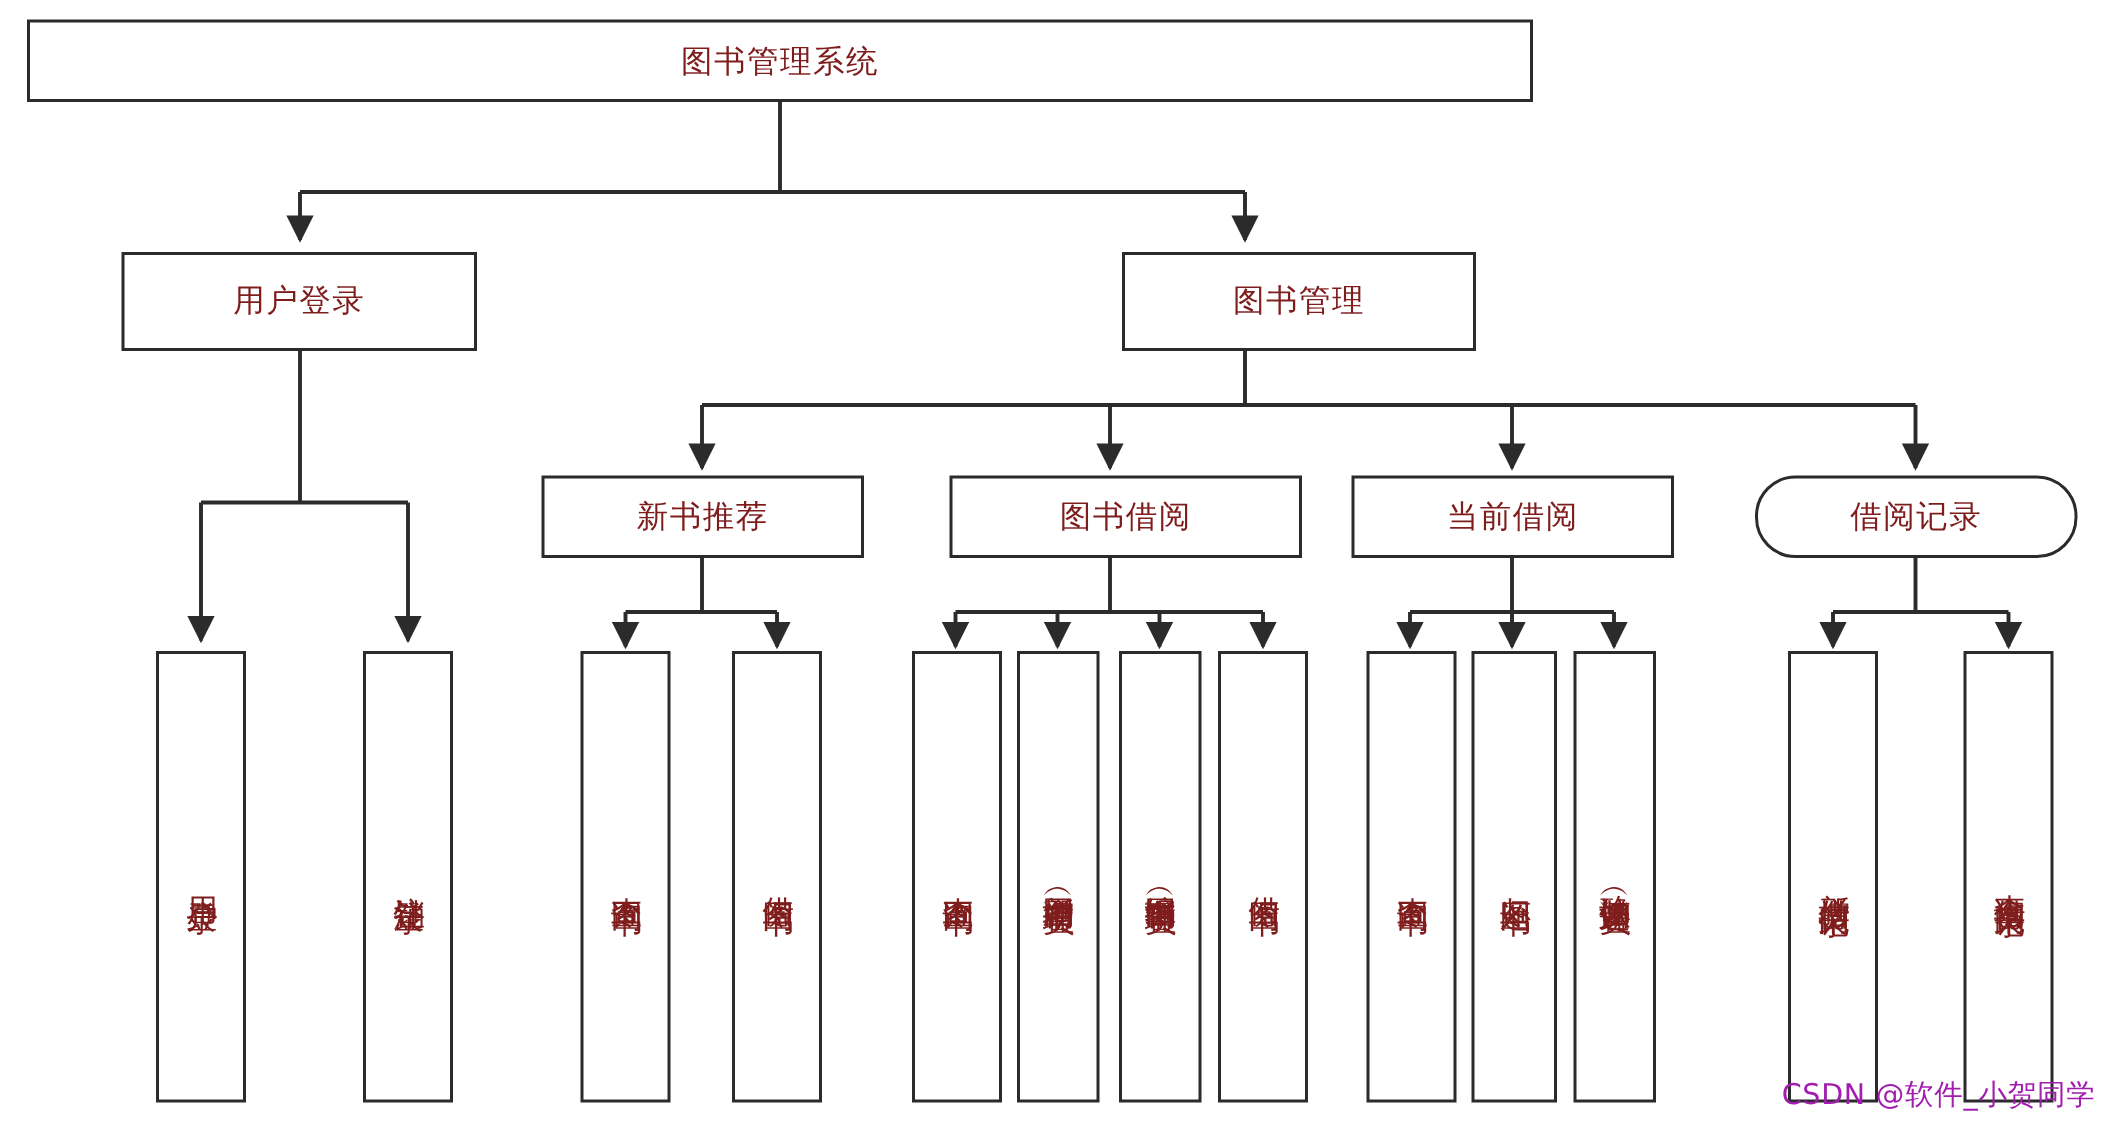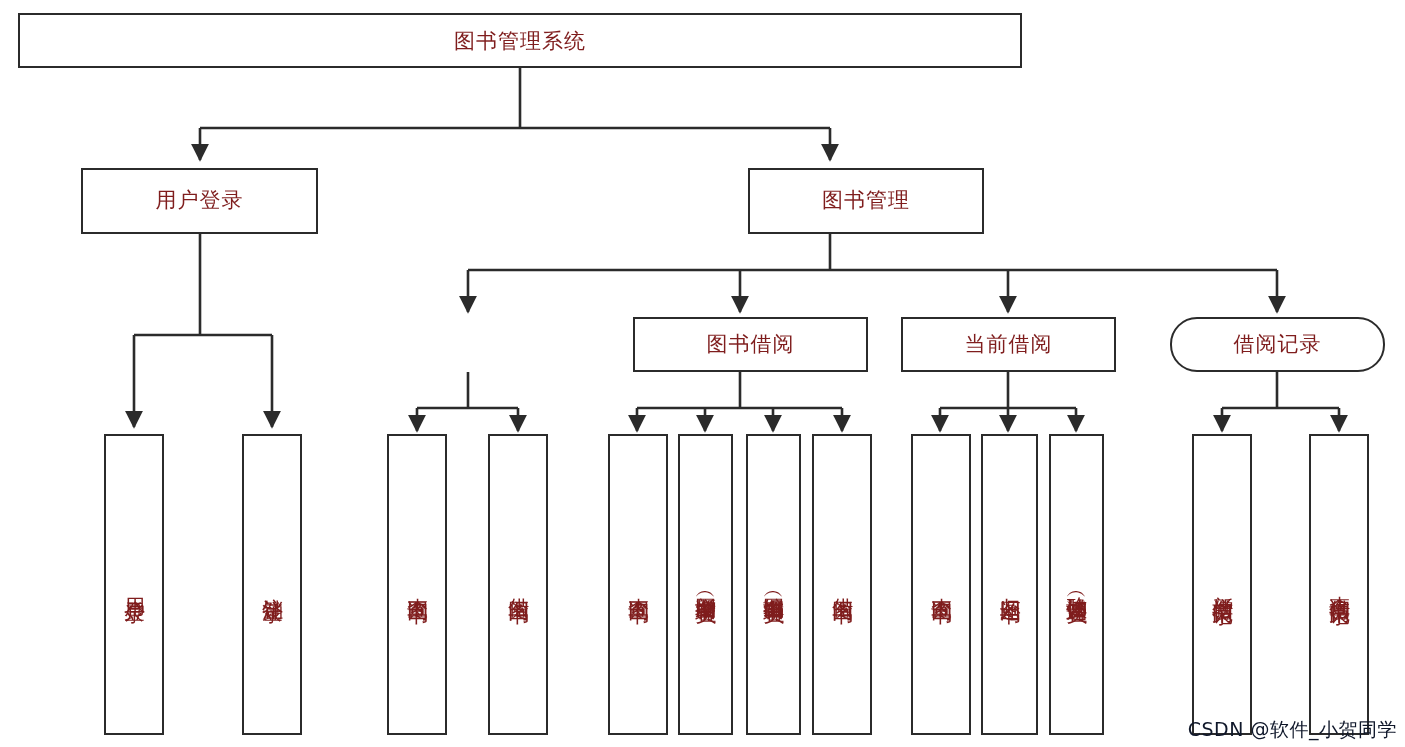--- a/index.html
+++ b/index.html
@@ -59,21 +59,21 @@
   }
   .label {
     display: block;
     white-space: nowrap;
   }
   #watermark {
     position: absolute;
     right: 8px;
     bottom: 4px;
     font-size: 19px;
-    color: #0f172a;
+    color: #a21caf;
     letter-spacing: 0.5px;
     white-space: nowrap;
     font-family: "DejaVu Sans", "Liberation Sans", sans-serif;
   }
 </style>
 </head>
 <body>
 
 <div id="canvas">
 
@@ -132,20 +132,23 @@
   </div>
 
   <div class="node horiz" style="left:81px; top:168px; width:237px; height:66px;">
     <span class="label">用户登录</span>
   </div>
 
   <div class="node horiz" style="left:712px; top:168px; width:236px; height:66px;margin-left:36px;">
     <span class="label">图书管理</span>
   </div>
 
+  <div class="node horiz" style="left:361px; top:317px; width:215px; height:55px;">
+    <span class="label">新书推荐</span>
+  </div>
 
   <div class="node horiz" style="left:633px; top:317px; width:235px; height:55px;">
     <span class="label">图书借阅</span>
   </div>
 
   <div class="node horiz" style="left:901px; top:317px; width:215px; height:55px;">
     <span class="label">当前借阅</span>
   </div>
 
   <div class="node horiz" style="left:1170px; top:317px; width:215px; height:55px;border-radius:27px;">

